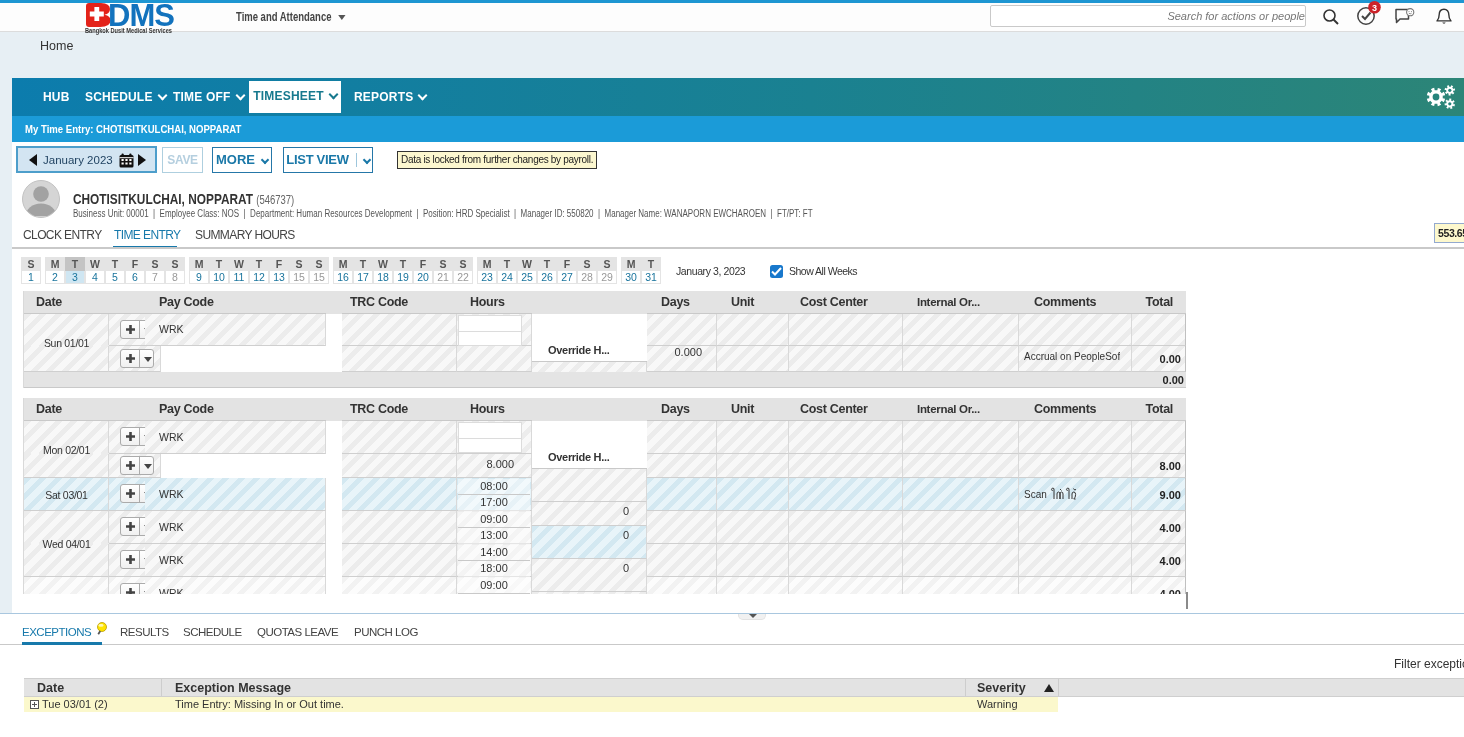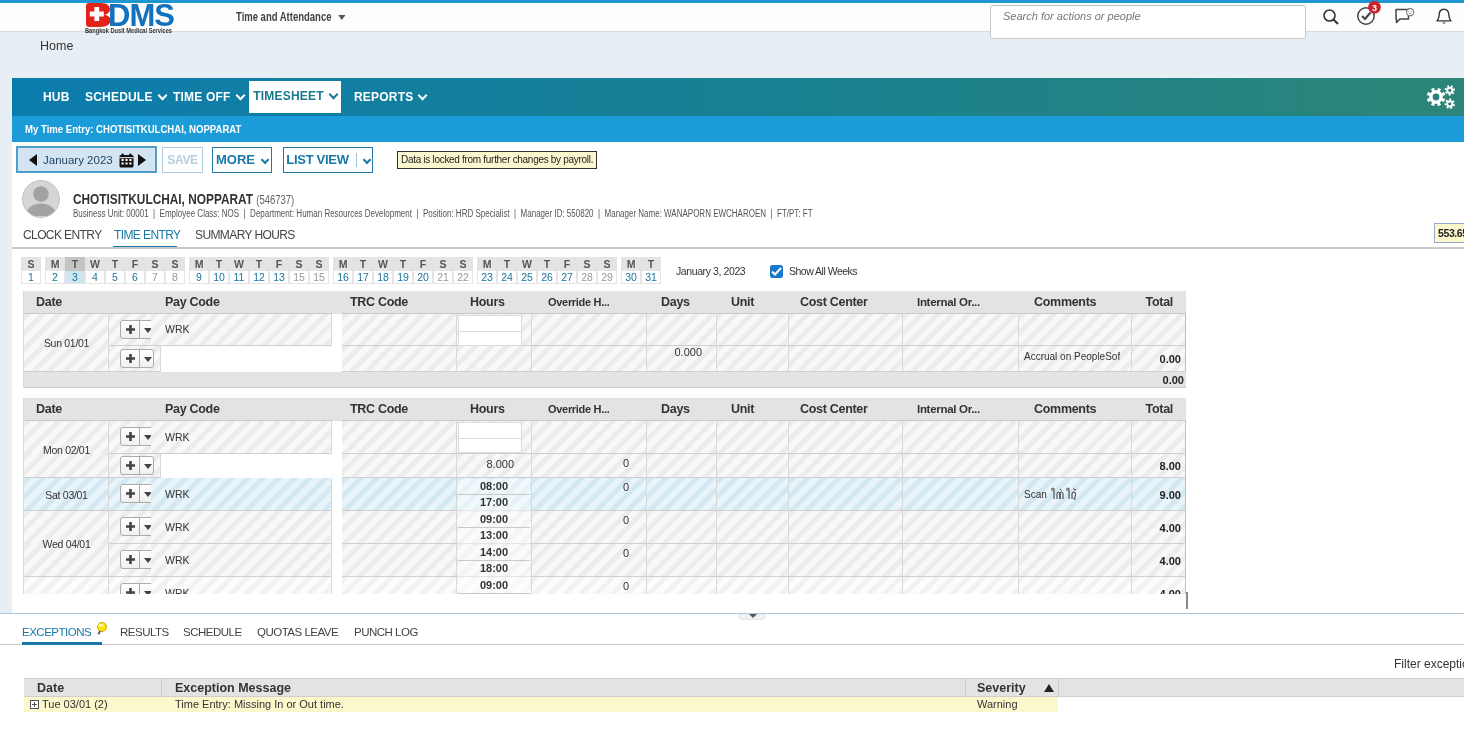--- a/index.html
+++ b/index.html
@@ -12,21 +12,21 @@
 #topline { left:0; top:0; width:1464px; height:3px; background:#1e96d2; }
 #topbar { left:0; top:3px; width:1464px; height:29px; background:#fdfdfd; border-bottom:1px solid #dcdcdc; }
 #band { left:0; top:32px; width:1464px; height:581px; background:#e7eff4; }
 
 
 #logo { left:85px; top:3px; width:90px; height:29px; }
 #logoDMS { position:absolute; left:23px; top:-5px; font-weight:bold; font-size:31px; color:#1272bd; letter-spacing:-1px; }
 #logotag { position:absolute; left:0; top:24px; font-size:7px; font-weight:bold; color:#333; white-space:nowrap; transform:scaleX(0.81); transform-origin:left top; }
 #taa { left:236px; top:9px; font-size:13px; font-weight:bold; color:#444; transform:scaleX(0.73); transform-origin:left top; white-space:nowrap; }
 #taa .tri { display:inline-block; margin-left:9px; width:0; height:0; border-left:5px solid transparent; border-right:5px solid transparent; border-top:5.5px solid #555; vertical-align:1px; }
-#search { left:990px; top:5px; width:316px; height:34px; border:1px solid #c9c9c9; background:#fff; border-radius:2px; font-style:italic; color:#777; font-size:11px; line-height:20px; padding-left:12px; }
+#search { left:990px; top:5px; width:316px; height:22px; border:1px solid #c9c9c9; background:#fff; border-radius:2px; font-style:italic; color:#777; font-size:11px; line-height:20px; padding-left:12px;text-align:right; }
 .topicon { top:8px; }
 
 
 #home { left:40px; top:39px; font-size:12.5px; color:#333; }
 
 
 #nav { left:12px; top:78px; width:1452px; height:38px; background:linear-gradient(90deg,#0c7cad 0%, #1a8191 55%, #2c8577 100%); }
 .navitem { position:absolute; top:12px; color:#fff; font-size:12px; font-weight:bold; letter-spacing:0.2px; white-space:nowrap; }
 .chev { display:inline-block; width:7px; height:7px; border-right:2px solid currentColor; border-bottom:2px solid currentColor; transform:rotate(45deg); vertical-align:2px; margin-left:6px; }
 #navts { position:absolute; left:237px; top:3px; width:92px; height:32px; background:#fff; color:#17798e; font-size:12px; font-weight:bold; letter-spacing:0.2px; text-align:center; line-height:31px; }
@@ -82,37 +82,37 @@
 
 .tbl { position:absolute; left:23px; width:1162px; border-left:1px solid #d9d9d9; }
 .trow { position:relative; width:1162px; }
 .cell { position:absolute; top:0; height:100%; border-right:1px solid #d9d9d9; border-bottom:1px solid #cfcfcf; }
 .hatch { background:repeating-linear-gradient(135deg,#ececec 0 5px,#f8f8f8 5px 11px); }
 .bhatch { background:repeating-linear-gradient(135deg,#d3e8f1 0 5px,#e8f4f9 5px 11px); }
 .hdr { height:23px; background:#e3e3e3; }
 .hdr .cell { border-right:none; border-bottom:1px solid #c9c9c9; font-size:12.5px; letter-spacing:-0.3px; font-weight:bold; color:#333; line-height:23px; white-space:nowrap; }
 .c1 { left:0; width:85px; }
 .c2 { left:85px; width:52px; }
-.c3 { left:127px; width:181px; }
+.c3 { left:121px; width:181px; }
 .c4 { left:318px; width:115px; }
 .c5 { left:433px; width:75px; }
-.c6 { left:508px; width:115px; }
+.c6 { left:508px; width:115px;margin-top:48px; }
 .c7 { left:623px; width:70px; }
 .c8 { left:693px; width:72px; }
 .c9 { left:765px; width:114px; }
 .c10 { left:879px; width:116px; }
 .c11 { left:995px; width:113px; }
 .c12 { left:1108px; width:54px; border-right:1px solid #c0c0c0; }
 .datecell { font-size:10.5px; letter-spacing:-0.3px; color:#333; text-align:center; } .nbb { border-bottom:1px solid transparent !important; }
 .paytxt { position:absolute; left:14px; font-size:10.5px; color:#333; white-space:nowrap; }
 .addbtn { position:absolute; left:11px; width:34px; height:19px; background:linear-gradient(#fff,#f0f0f0); border:1px solid #ababab; border-radius:3px; }
 .addbtn .plus { position:absolute; left:4px; top:3px; width:11px; height:11px; }
 .addbtn .sep { position:absolute; left:18px; top:0; width:1px; height:17px; background:#ababab; }
 .addbtn .dn { position:absolute; left:23px; top:7px; width:0; height:0; border-left:4px solid transparent; border-right:4px solid transparent; border-top:5px solid #444; }
-.hfill { position:absolute; left:1px; top:0; width:72px; height:16px; background:rgba(255,255,255,0.45); font-size:11px; color:#333; text-align:center; line-height:15px;font-weight:bold; }
+.hfill { position:absolute; left:1px; top:0; width:72px; height:16px; background:rgba(255,255,255,0.45); font-size:11px; color:#333; text-align:center; line-height:15px; }
 .hfill.b1 { border-bottom:1px solid #c9c9c9; }
 .lhatch { background:repeating-linear-gradient(135deg,#f2f2f2 0 5px,#fcfcfc 5px 11px); }
 .num { position:absolute; right:17px; font-size:11px; color:#333; }
 .totnum { position:absolute; right:4px; font-size:11px; font-weight:bold; color:#222; }
 .cmt { position:absolute; left:5px; font-size:10px; color:#333; white-space:nowrap; overflow:hidden; }
 .tfoot { height:16px; background:#e4e4e4; border-bottom:1px solid #c9c9c9; position:relative; width:1162px; }
 .tfoot .totnum { top:2px; right:2px; }
 
 
 .btab { position:absolute; top:626px; font-size:11.5px; letter-spacing:-0.5px; color:#444; }

